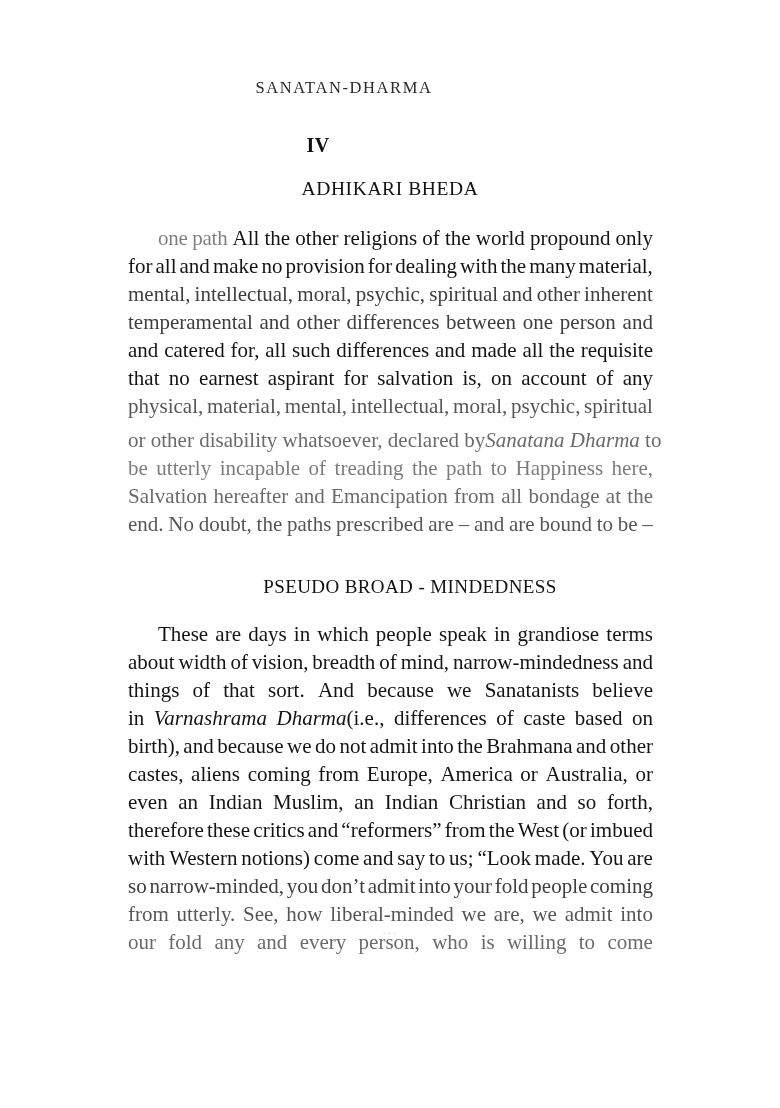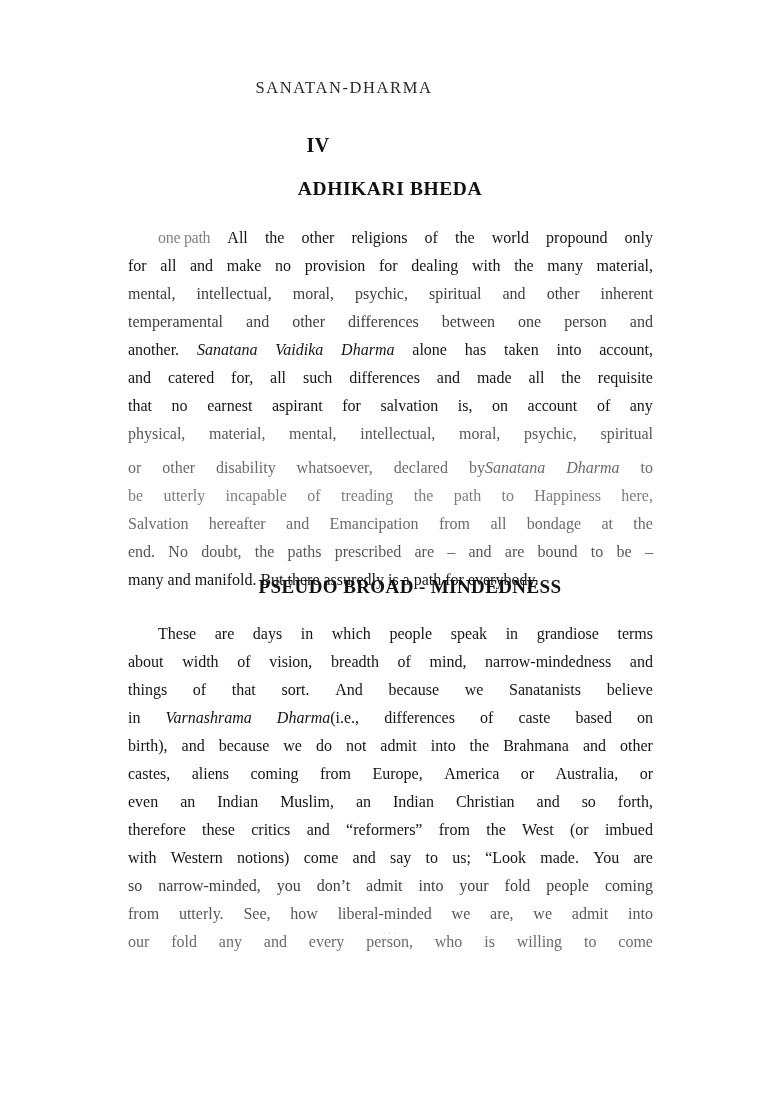--- a/index.html
+++ b/index.html
@@ -48,33 +48,33 @@
     color: #111;
   }
 
   
   .section-heading {
     position: absolute;
     left: 0;
     width: 780px;
     text-align: center;
     font-size: 19.5px;
-    font-weight: bold;
+    font-weight: normal;
     letter-spacing: 0.6px;
     color: #111;
   }
   .heading-adhikari { top: 178px; }
   .heading-pseudo   { top: 576px; font-size: 19px; letter-spacing: 0.4px; margin-left: 20px; }
 
   
   .body-block {
     position: absolute;
     left: 128px;
     width: 525px;
-    font-size: 16px;
+    font-size: 21px;
     line-height: 28px;
     text-align: justify;
     text-justify: inter-word;
     color: #141414;
   }
   .block-one { top: 224px; }
   .block-two { top: 620px; }
 
   
   .ln {
@@ -135,23 +135,20 @@
     <span>All</span><span>the</span><span>other</span><span>religions</span><span>of</span><span>the</span><span>world</span><span>propound</span><span>only</span></div>
     <div class="ln just">
       
     <span>for</span><span>all</span><span>and</span><span>make</span><span>no</span><span>provision</span><span>for</span><span>dealing</span><span>with</span><span>the</span><span>many</span><span>material,</span></div>
     <div class="ln just fade-1">
       
     <span>mental,</span><span>intellectual,</span><span>moral,</span><span>psychic,</span><span>spiritual</span><span>and</span><span>other</span><span>inherent</span></div>
     <div class="ln just fade-1">
       
     <span>temperamental</span><span>and</span><span>other</span><span>differences</span><span>between</span><span>one</span><span>person</span><span>and</span></div>
-    <div class="ln" style="display: block; text-align: justify; text-align-last: justify;">
-      <span><span>another. </span><em>Sanatana Vaidika Dharma</em><span> alone has taken into account,</span></span>
-    </div>
     <div class="ln just">
       
     <span>and</span><span>catered</span><span>for,</span><span>all</span><span>such</span><span>differences</span><span>and</span><span>made</span><span>all</span><span>the</span><span>requisite</span></div>
     <div class="ln just">
       
     <span>that</span><span>no</span><span>earnest</span><span>aspirant</span><span>for</span><span>salvation</span><span>is,</span><span>on</span><span>account</span><span>of</span><span>any</span></div>
     <div class="ln just fade-2">
       
     <span>physical,</span><span>material,</span><span>mental,</span><span>intellectual,</span><span>moral,</span><span>psychic,</span><span>spiritual</span></div>
     <div class="ln fade-3" style="display: block; text-align: justify; text-align-last: justify; margin-top: 6px;">
@@ -159,23 +156,20 @@
     </div>
     <div class="ln just fade-4">
       
     <span>be</span><span>utterly</span><span>incapable</span><span>of</span><span>treading</span><span>the</span><span>path</span><span>to</span><span>Happiness</span><span>here,</span></div>
     <div class="ln just fade-3">
       
     <span>Salvation</span><span>hereafter</span><span>and</span><span>Emancipation</span><span>from</span><span>all</span><span>bondage</span><span>at</span><span>the</span></div>
     <div class="ln just fade-2">
       
     <span>end.</span><span>No</span><span>doubt,</span><span>the</span><span>paths</span><span>prescribed</span><span>are</span><span>–</span><span>and</span><span>are</span><span>bound</span><span>to</span><span>be</span><span>–</span></div>
-    <div class="ln">
-      <span>many and manifold. But there assuredly is a path for everybody.</span>
-    </div>
   </div>
 
   <div class="section-heading heading-pseudo">PSEUDO BROAD - MINDEDNESS</div>
 
   <div class="body-block block-two">
     <div class="ln just indent">
       
     <span>These</span><span>are</span><span>days</span><span>in</span><span>which</span><span>people</span><span>speak</span><span>in</span><span>grandiose</span><span>terms</span></div>
     <div class="ln just">
       

